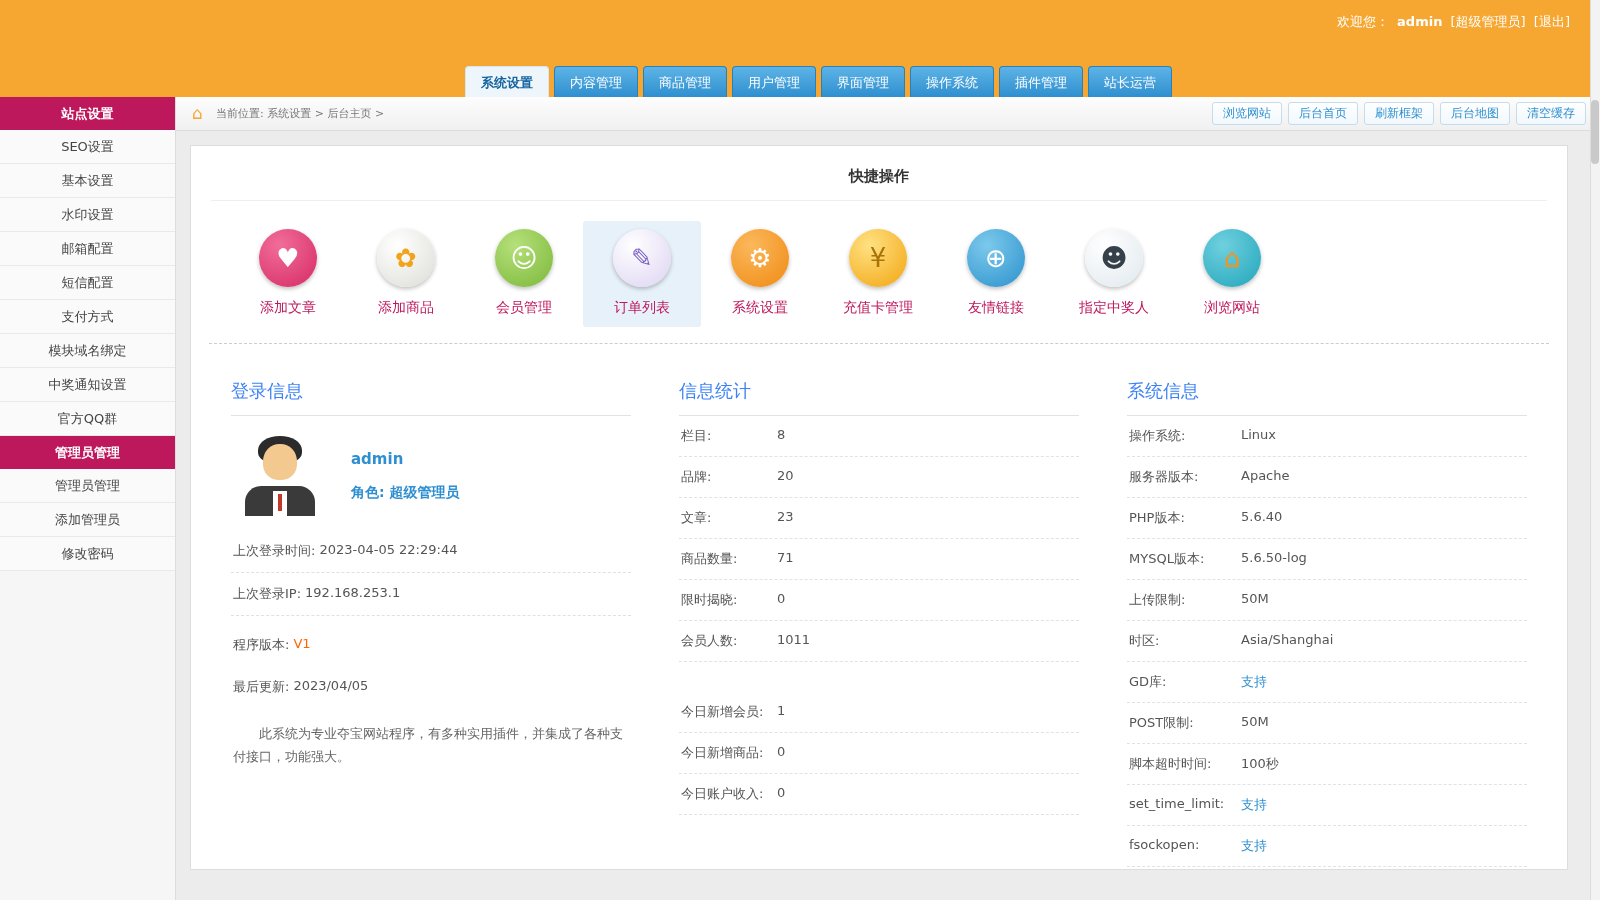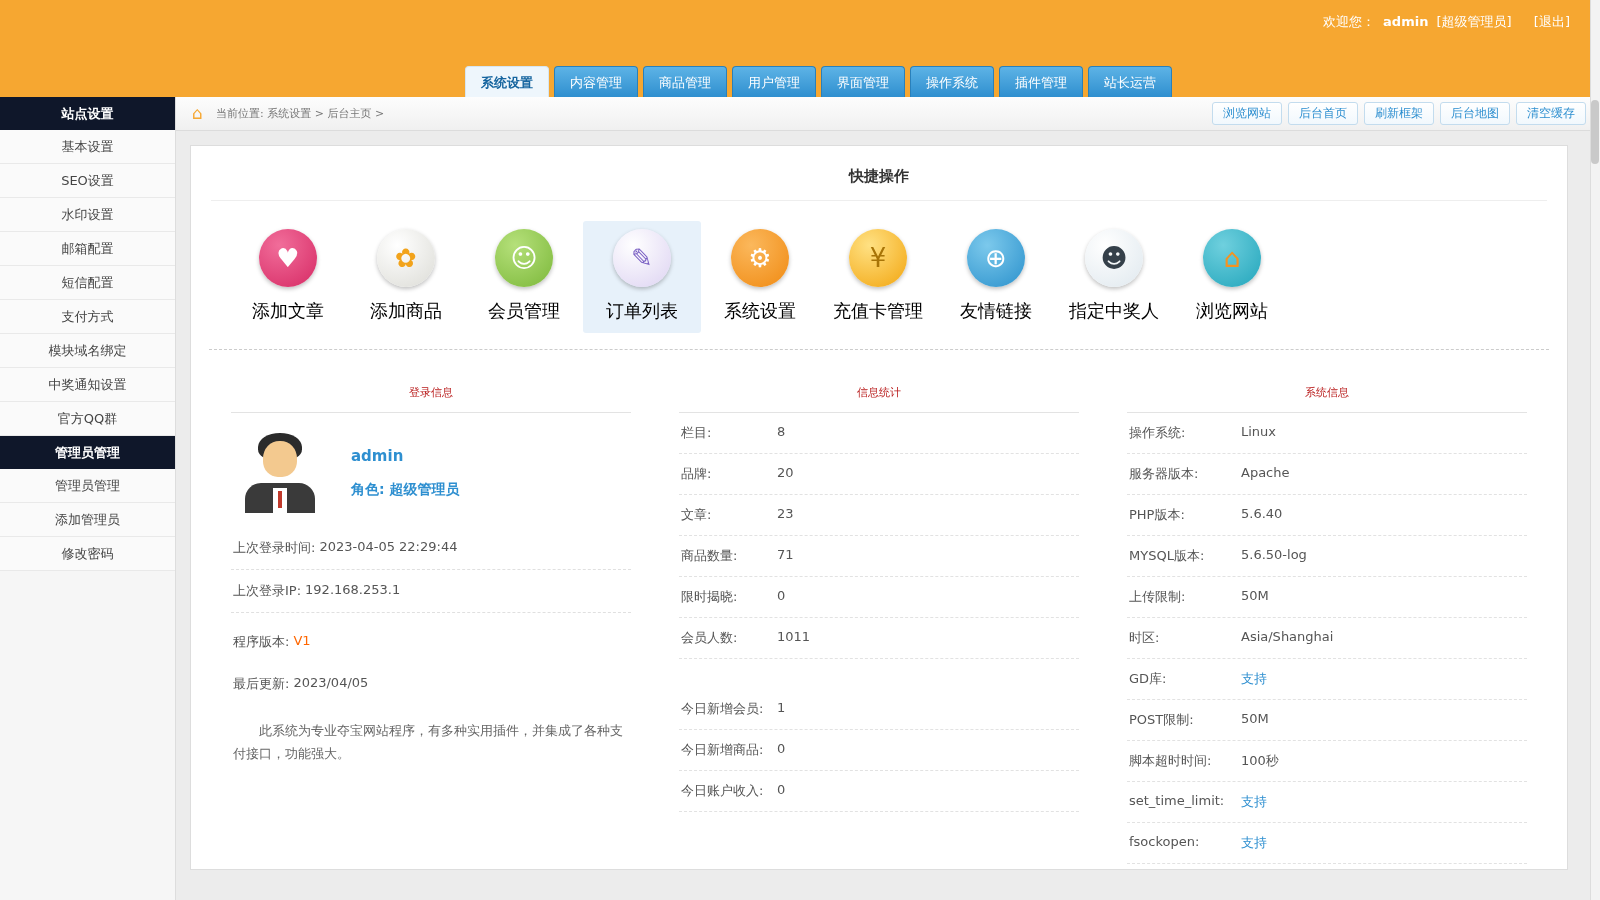--- a/index.html
+++ b/index.html
@@ -3,31 +3,31 @@
 <meta charset="utf-8">
 <style>
   * { margin:0; padding:0; box-sizing:border-box; }
   html,body { width:1600px; height:900px; overflow:hidden; background:#ececec;
     font-family:"DejaVu Sans","Liberation Sans",sans-serif; }
 
   
   .topbar { position:absolute; left:0; top:0; width:1600px; height:97px; background:#f6a731; }
   .welcome { position:absolute; top:13px; right:30px; color:#fff; font-size:13px; }
   .welcome .uname { font-weight:bold; margin:0 4px; }
-  .welcome .logout { cursor:pointer; margin-left:18px;text-align:right; }
+  .welcome .logout { cursor:pointer; margin-left:4px;text-align:right; }
   .tabs { position:absolute; left:465px; bottom:0; display:flex; gap:5px; }
   .tab { height:31px; line-height:31px; padding:0 15px; font-size:13px; color:#fff;
     background:linear-gradient(#5db3e6,#2f8fcf); border:1px solid #2a80ba; border-bottom:none;
     border-radius:4px 4px 0 0; cursor:pointer; white-space:nowrap; }
   .tab.active { background:#eef6fc; color:#16659f; font-weight:bold; border-color:#d6e6f2; }
 
   
   .sidebar { position:absolute; left:0; top:97px; bottom:0; width:176px; background:#f6f6f6;
     border-right:1px solid #ddd; }
-  .side-header { height:33px; line-height:33px; text-align:center; background:#0f172a;
+  .side-header { height:33px; line-height:33px; text-align:center; background:#be185d;
     color:#fff; font-size:13px; font-weight:bold; cursor:pointer; }
   .side-item { height:34px; line-height:34px; text-align:center; font-size:13px; color:#444;
     background:#fafafa; border-bottom:1px solid #e9e9e9; cursor:pointer; }
 
   
   .crumbbar { position:absolute; left:176px; top:97px; right:0; height:34px;
     background:linear-gradient(#fdfdfd,#f0f0f0); border-bottom:1px solid #dcdcdc; }
   .home-ic { position:absolute; left:16px; top:6px; font-size:17px; color:#f6a731; }
   .crumb-text { position:absolute; left:40px; top:0; line-height:34px; font-size:11px; color:#777; }
   .crumb-actions { position:absolute; right:14px; top:5px; display:flex; gap:6px; }
@@ -40,36 +40,36 @@
     border:1px solid #ddd; overflow:hidden; }
 
   .qo-title { margin:0 20px; padding:21px 0 14px; text-align:center; font-size:15px;
     font-weight:bold; color:#333; border-bottom:1px solid #eee; }
   .qo-row { display:flex; padding:20px 20px 4px 38px; }
   .qo-item { width:118px; display:flex; flex-direction:column; align-items:center;
     padding:8px 0 10px; cursor:pointer; border-radius:3px; }
   .qo-item.selected { background:#e7f1fa; }
   .qo-circle { width:58px; height:58px; border-radius:50%; display:flex; align-items:center;
     justify-content:center; font-size:26px; color:#fff; box-shadow:0 2px 4px rgba(0,0,0,.25); }
-  .qo-label { margin-top:12px; font-size:18px; color:#000000; }
+  .qo-label { margin-top:12px; font-size:14px; color:#be185d; }
   .c0 { background:radial-gradient(circle at 35% 28%, #f16d9a, #d62a64); }
   .c1 { background:radial-gradient(circle at 35% 28%, #ffffff, #dcdcd6); color:#f2a31b; }
   .c2 { background:radial-gradient(circle at 35% 28%, #b5e07a, #7cb83a); }
   .c3 { background:radial-gradient(circle at 35% 28%, #ffffff, #ddd3f2); color:#7b61c4; }
   .c4 { background:radial-gradient(circle at 35% 28%, #fbb85c, #f08a12); }
   .c5 { background:radial-gradient(circle at 35% 28%, #ffe183, #f2a50f); color:#a87407; }
   .c6 { background:radial-gradient(circle at 35% 28%, #7cc9ec, #2b91cc); }
   .c7 { background:radial-gradient(circle at 35% 28%, #ffffff, #dfe8ee); color:#35404a; }
   .c8 { background:radial-gradient(circle at 35% 28%, #6fd0de, #22a5bb); color:#f6921e; }
 
   .dash-sep { margin:12px 18px 0; border-top:1px dashed #ccc; }
 
   .cols { display:flex; gap:48px; padding:20px 40px 24px; }
   .col { flex:1; min-width:0; }
-  .col-title { font-size:11px; color:#b91c1c; text-align:center; padding:15px 0 12px;
+  .col-title { font-size:18px; color:#3b82f6; text-align:left; padding:15px 0 12px;
     border-bottom:1px solid #e3e3e3; }
 
   .login-top { display:flex; align-items:center; gap:28px; padding:20px 6px 14px; }
   .avatar { position:relative; width:86px; height:80px; flex:0 0 auto; }
   .avatar .hair { position:absolute; left:21px; top:0; width:44px; height:28px; background:#2b2b2b; border-radius:50% 50% 42% 42%; }
   .avatar .head { position:absolute; left:26px; top:8px; width:34px; height:36px; background:#f3c98f; border-radius:48% 48% 44% 44%; }
   .avatar .body { position:absolute; left:8px; bottom:0; width:70px; height:30px; background:#3a3a3a; border-radius:16px 16px 0 0; }
   .avatar .shirt { position:absolute; left:36px; bottom:0; width:14px; height:25px; background:#fff; }
   .avatar .tie { position:absolute; left:41px; bottom:5px; width:4px; height:17px; background:#c0392b; }
   .login-name { font-size:15px; font-weight:bold; color:#2e8fd0; margin-bottom:16px; }
@@ -108,22 +108,22 @@
     <div class="tab">用户管理</div>
     <div class="tab">界面管理</div>
     <div class="tab">操作系统</div>
     <div class="tab">插件管理</div>
     <div class="tab">站长运营</div>
   </div>
 </div>
 
 <div class="sidebar">
   <div class="side-header">站点设置</div>
+  <div class="side-item">SEO设置</div>
   <div class="side-item">基本设置</div>
-  <div class="side-item">SEO设置</div>
   <div class="side-item">水印设置</div>
   <div class="side-item">邮箱配置</div>
   <div class="side-item">短信配置</div>
   <div class="side-item">支付方式</div>
   <div class="side-item">模块域名绑定</div>
   <div class="side-item">中奖通知设置</div>
   <div class="side-item">官方QQ群</div>
   <div class="side-header">管理员管理</div>
   <div class="side-item">管理员管理</div>
   <div class="side-item">添加管理员</div>

